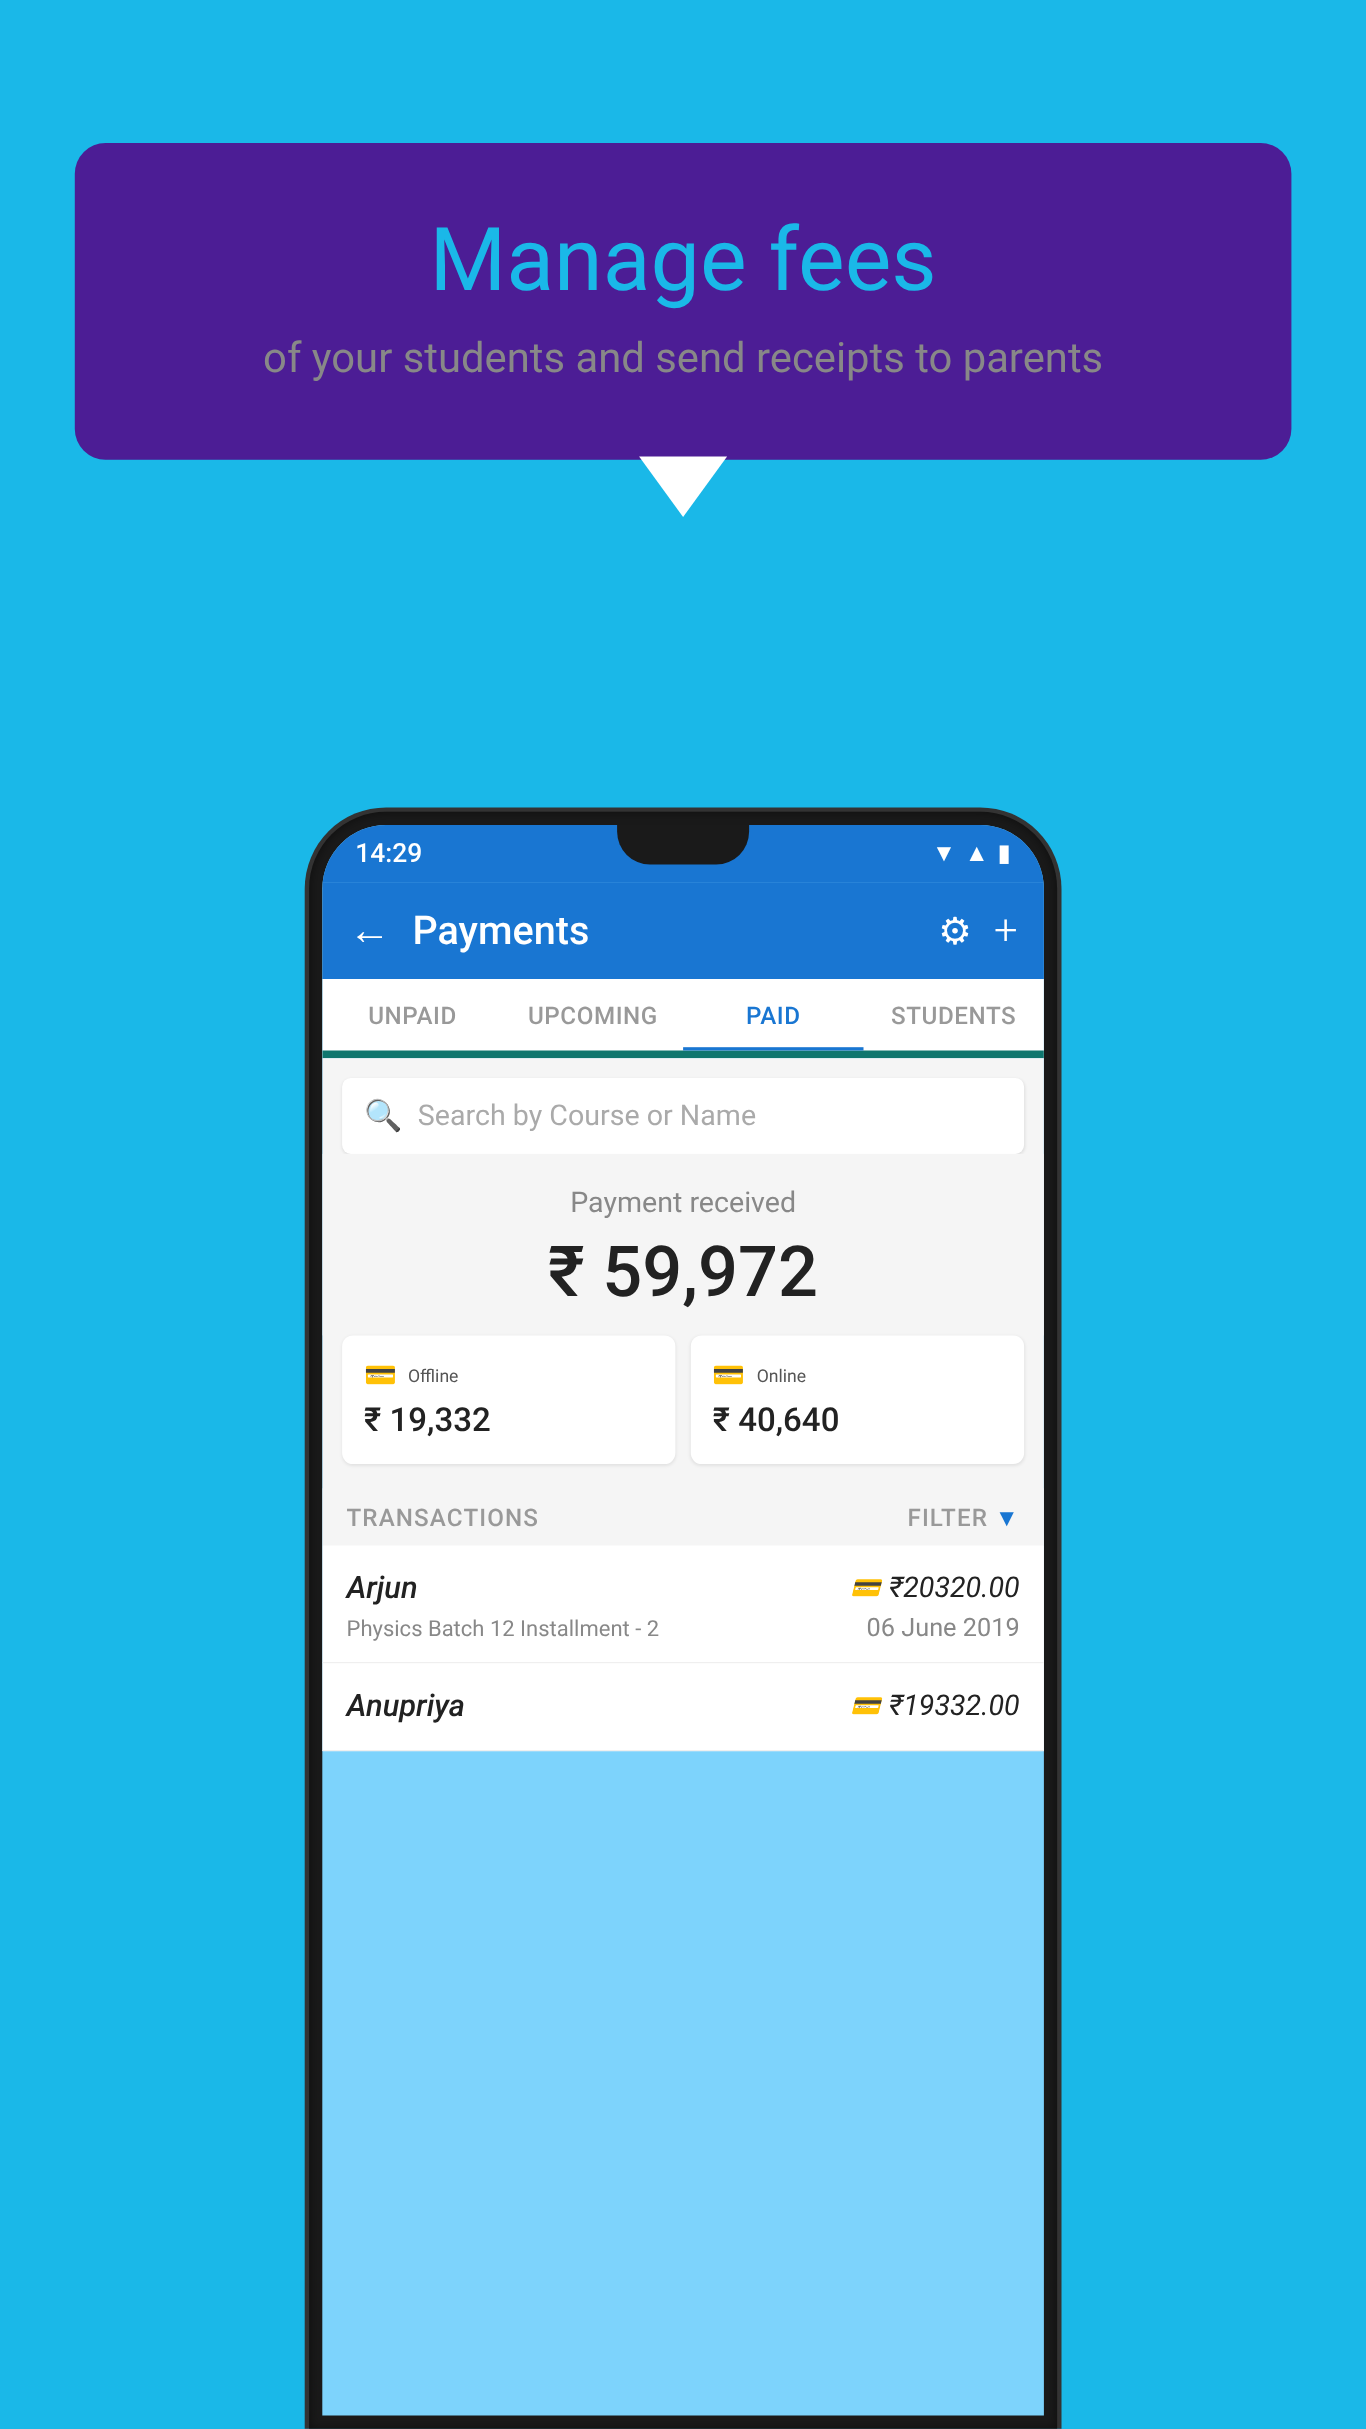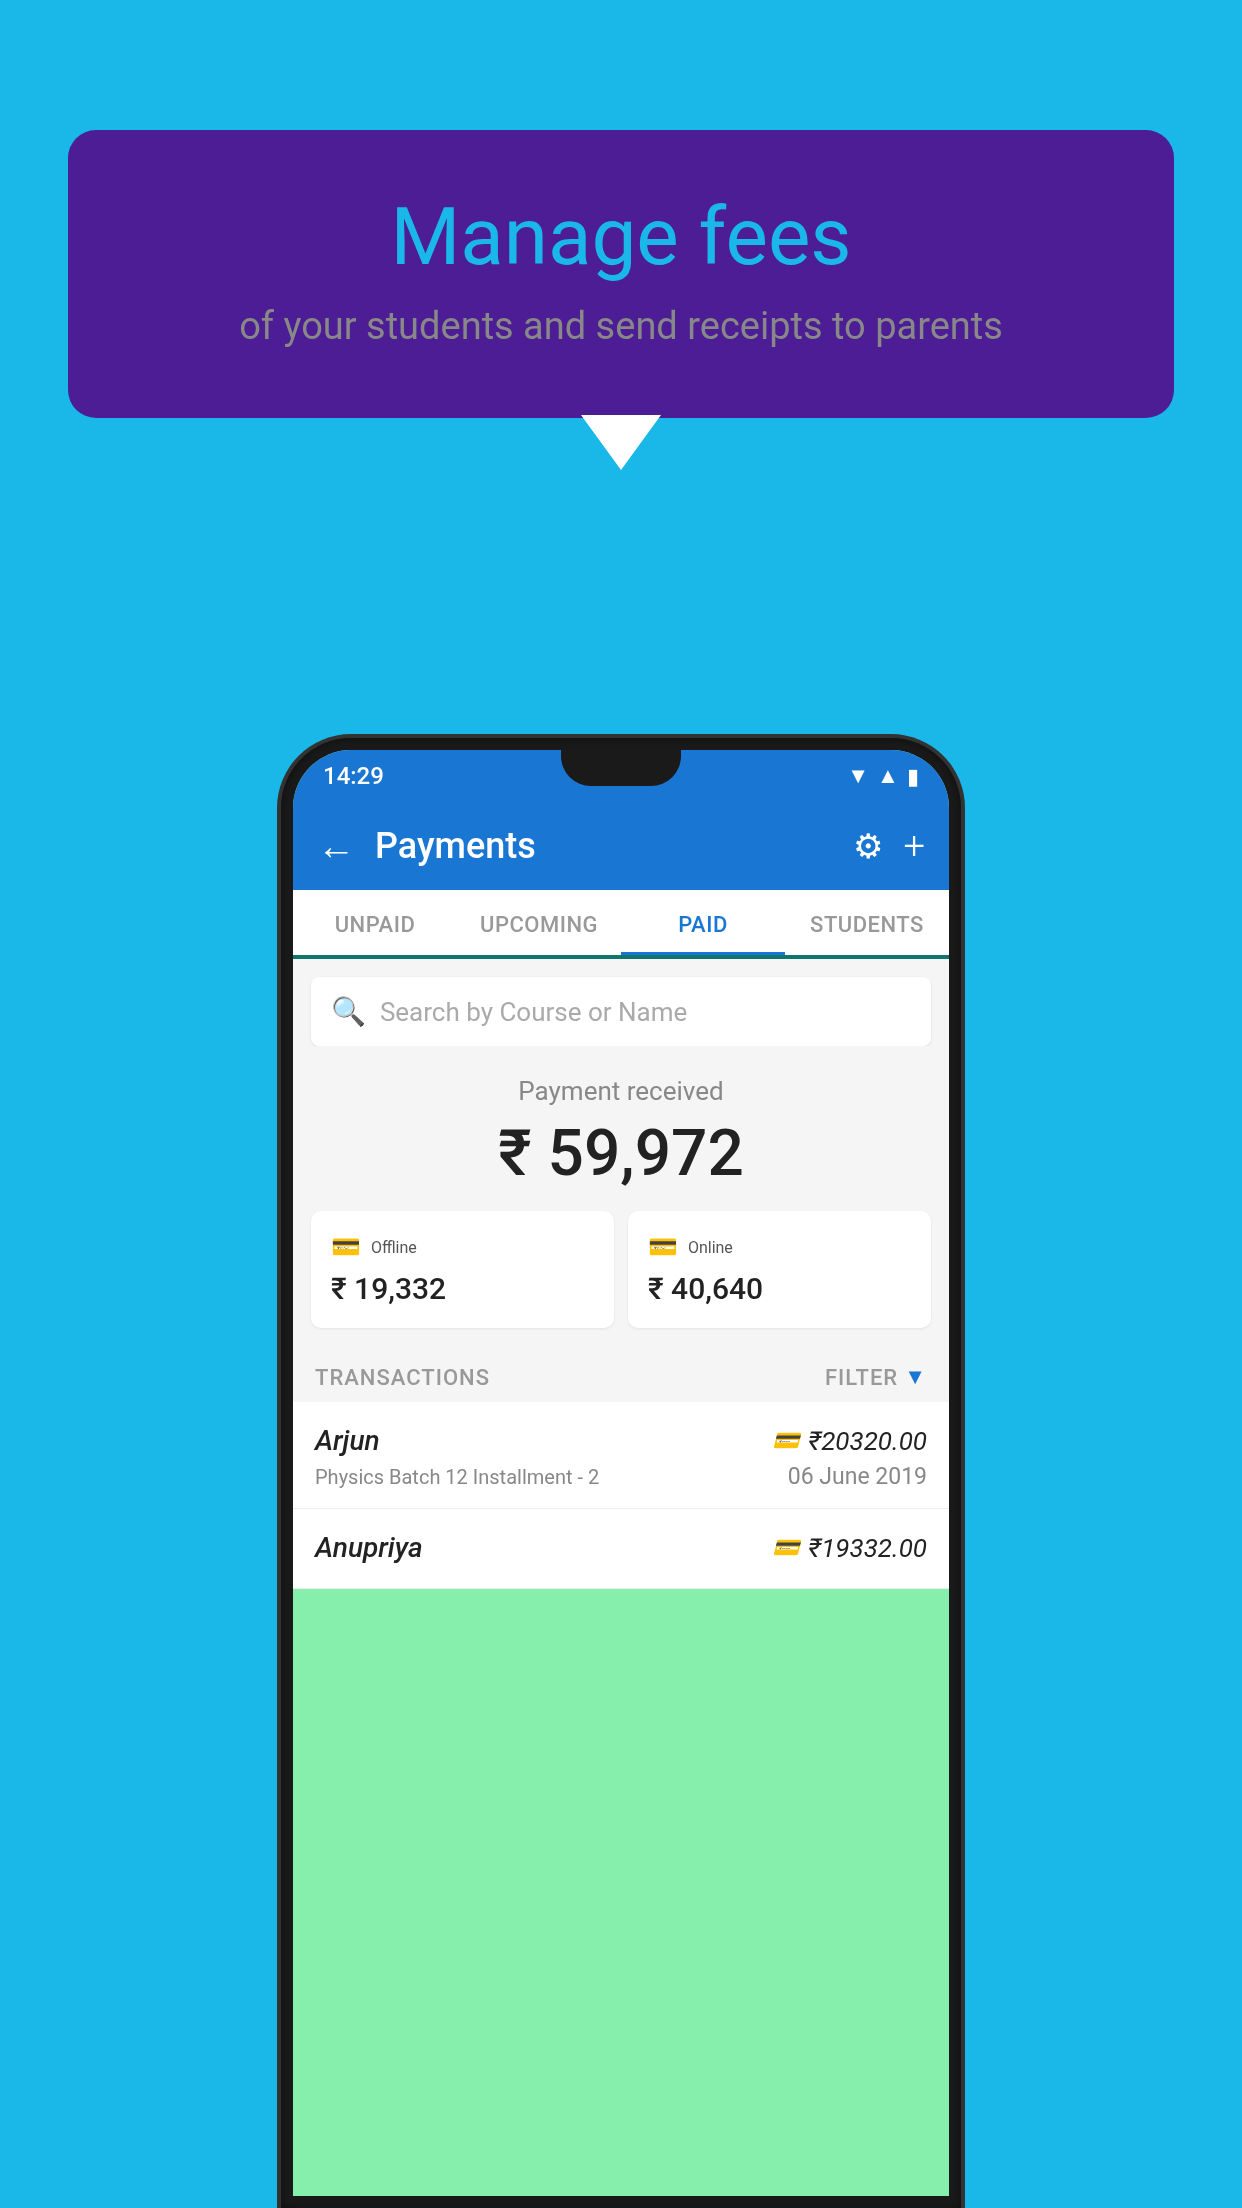--- a/index.html
+++ b/index.html
@@ -63,21 +63,21 @@
       width: 680px;
       height: 1470px;
       background: #1a1a1a;
       border-radius: 70px 70px 0 0;
       padding: 12px;
       box-shadow: 0 0 0 4px #333, inset 0 0 10px rgba(0,0,0,0.5);
     }
     .phone-inner {
       width: 100%;
       height: 100%;
-      background: #86efac;
+      background: #7dd3fc;
       border-radius: 58px 58px 0 0;
       overflow: hidden;
       position: relative;
     }
 
     
     .status-bar {
       background: #1976d2;
       height: 52px;
       display: flex;
@@ -140,21 +140,21 @@
     .app-bar-plus {
       color: white;
       font-size: 38px;
       font-weight: 300;
     }
 
     
     .tabs-container {
       background: white;
       display: flex;
-      border-bottom: 4px solid #0f766e;
+      border-bottom: 7px solid #0f766e;
     }
     .tab {
       flex: 1;
       text-align: center;
       padding: 22px 0 18px;
       font-size: 22px;
       font-weight: 500;
       color: #999;
       letter-spacing: 0.5px;
       cursor: pointer;

